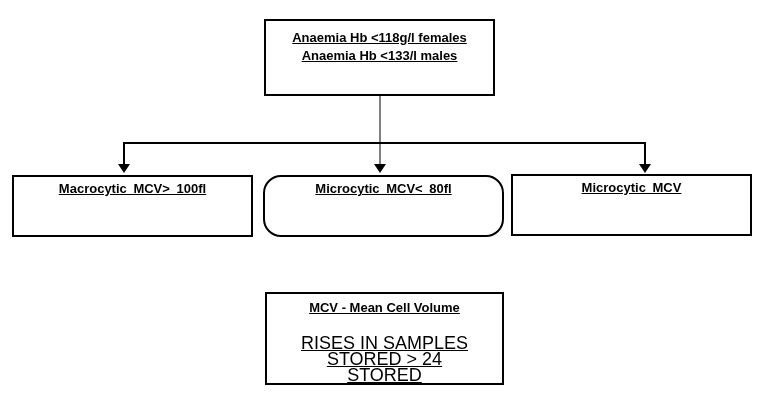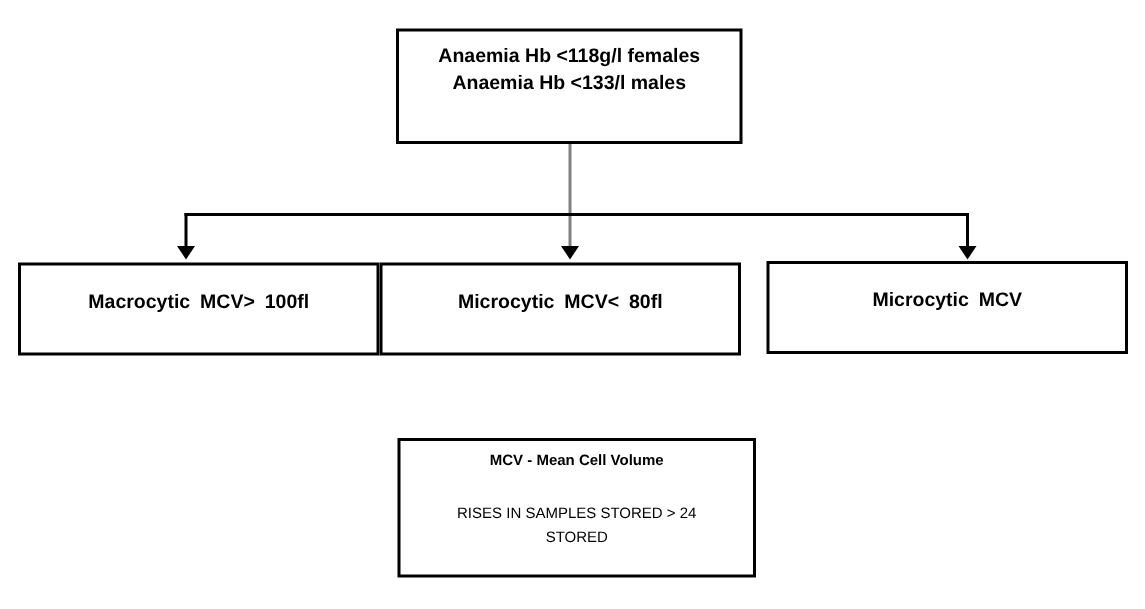--- a/index.html
+++ b/index.html
@@ -15,65 +15,66 @@
     font-family: "Liberation Sans", sans-serif;
     color: #000000;
     overflow: hidden;
   }
   .box {
     position: absolute;
     background: #ffffff;
     border: 2px solid #000000;
     box-sizing: border-box;
     text-align: center;
+    text-decoration: underline;
   }
   .box-root {
     left: 264px;
     top: 19px;
     width: 231px;
     height: 77px;
     padding-top: 7px;
   }
   .box-root .line {
     font-size: 13px;
     font-weight: bold;
     line-height: 15px;
     margin-bottom: 15px;
   }
   .box-branch {
     top: 175px;
     width: 241px;
     height: 62px;
-    padding-top: 16px;
+    padding-top: 4px;
   }
   .box-branch-1 { left: 12px; }
-  .box-branch-2 { left: 253px; }
+  .box-branch-2 { left: 263px; border-radius: 18px; }
   .box-branch-3 { left: 511px; top: 174px; }
   .branch-label {
     font-size: 13px;
     font-weight: bold;
     line-height: 16px;
     display: block;
     word-spacing: 3px;
   }
   .box-note {
     left: 265px;
     top: 292px;
     width: 239px;
     height: 93px;
     padding: 6px 8px 0 8px;
   }
   .note-title {
-    font-size: 10px;
+    font-size: 13px;
     font-weight: bold;
     line-height: 15px;
     display: block;
   }
   .note-body {
-    font-size: 10px;
+    font-size: 18px;
     font-weight: normal;
     line-height: 16px;
     display: block;
     text-align: center;
   }
   .note-body-line1 { margin-top: 20px; }
   .vline, .hline {
     position: absolute;
     background: #000000;
   }

